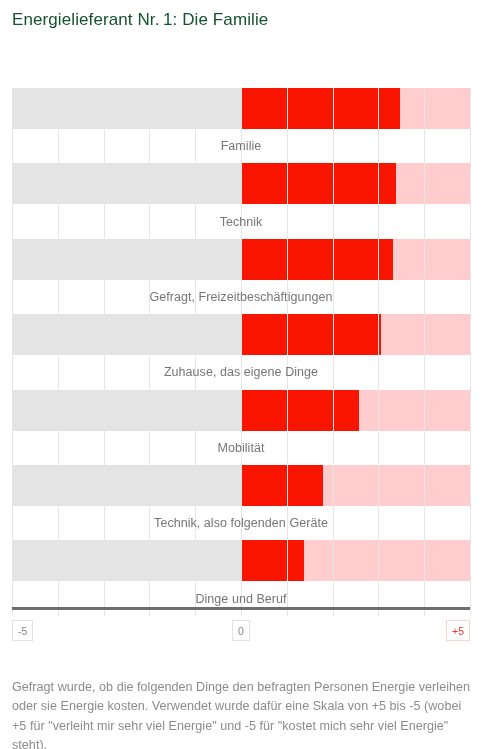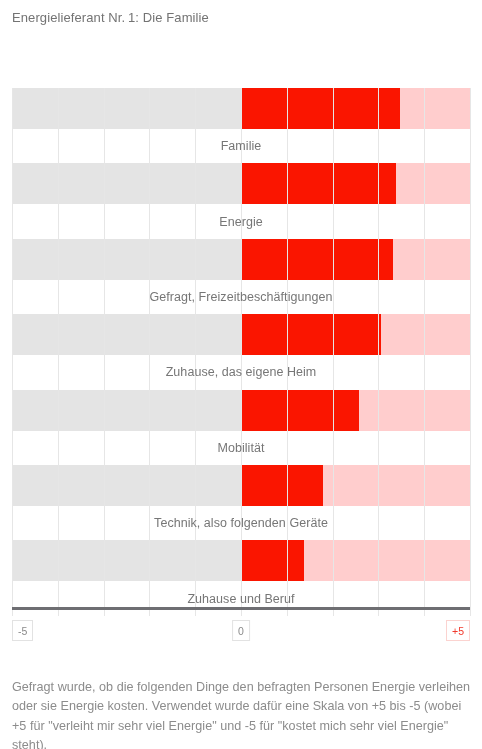--- a/index.html
+++ b/index.html
@@ -20,22 +20,22 @@
     width: 482px;
     height: 749px;
     box-sizing: border-box;
   }
 
   
   .chart-title {
     position: absolute;
     left: 12px;
     top: 10px;
-    font-size: 13px;
-    color: #737373;
+    font-size: 17px;
+    color: #14532d;
     letter-spacing: 0.1px;
     white-space: nowrap;
   }
 
   
   .plot {
     position: absolute;
     left: 12px;
     top: 88px;
     width: 458px;
@@ -174,39 +174,39 @@
           <div class="row-label">
             <span>Familie</span>
           </div>
         </div>
         <div class="row">
           <div class="bar-track">
             <div class="pos-tint" style="left: 50%; width: 50%; background: rgb(255, 205, 205);"></div>
             <div class="bar-fill" style="left: 50%; width: 33.8%; background: rgb(250, 21, 0);"></div>
           </div>
           <div class="row-label">
-            <span>Energie</span>
+            <span>Technik</span>
           </div>
         </div>
         <div class="row">
           <div class="bar-track">
             <div class="pos-tint" style="left: 50%; width: 50%; background: rgb(255, 205, 205);"></div>
             <div class="bar-fill" style="left: 50%; width: 33.1%; background: rgb(250, 21, 0);"></div>
           </div>
           <div class="row-label">
             <span>Gefragt, Freizeitbeschäftigungen</span>
           </div>
         </div>
         <div class="row">
           <div class="bar-track">
             <div class="pos-tint" style="left: 50%; width: 50%; background: rgb(255, 205, 205);"></div>
             <div class="bar-fill" style="left: 50%; width: 30.5%; background: rgb(250, 21, 0);"></div>
           </div>
           <div class="row-label">
-            <span>Zuhause, das eigene Heim</span>
+            <span>Zuhause, das eigene Dinge</span>
           </div>
         </div>
         <div class="row">
           <div class="bar-track">
             <div class="pos-tint" style="left: 50%; width: 50%; background: rgb(255, 205, 205);"></div>
             <div class="bar-fill" style="left: 50%; width: 25.7%; background: rgb(250, 21, 0);"></div>
           </div>
           <div class="row-label">
             <span>Mobilität</span>
           </div>
@@ -219,21 +219,21 @@
           <div class="row-label">
             <span>Technik, also folgenden Geräte</span>
           </div>
         </div>
         <div class="row">
           <div class="bar-track">
             <div class="pos-tint" style="left: 50%; width: 50%; background: rgb(255, 205, 205);"></div>
             <div class="bar-fill" style="left: 50%; width: 13.8%; background: rgb(250, 21, 0);"></div>
           </div>
           <div class="row-label">
-            <span>Zuhause und Beruf</span>
+            <span>Dinge und Beruf</span>
           </div>
         </div>
       </div>
     <div class="gridlines">
         <div class="gridline" style="left: 0%; background: rgb(230, 230, 230);"></div>
         <div class="gridline" style="left: 10%; background: rgb(230, 230, 230);"></div>
         <div class="gridline" style="left: 20%; background: rgb(230, 230, 230);"></div>
         <div class="gridline" style="left: 30%; background: rgb(230, 230, 230);"></div>
         <div class="gridline" style="left: 40%; background: rgb(230, 230, 230);"></div>
         <div class="gridline" style="left: 50%; background: rgb(230, 230, 230);"></div>

